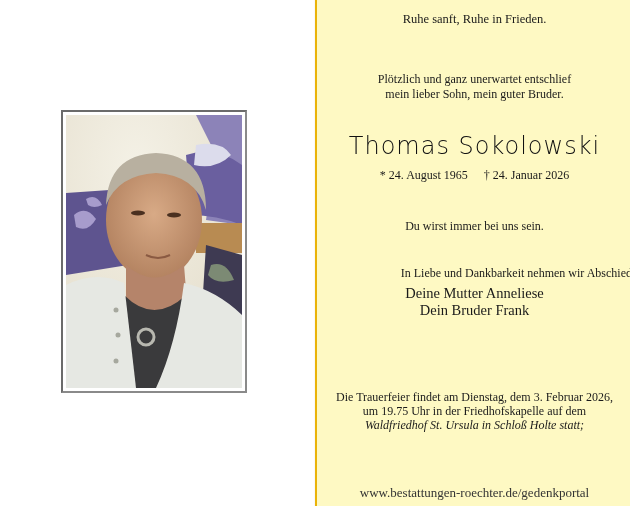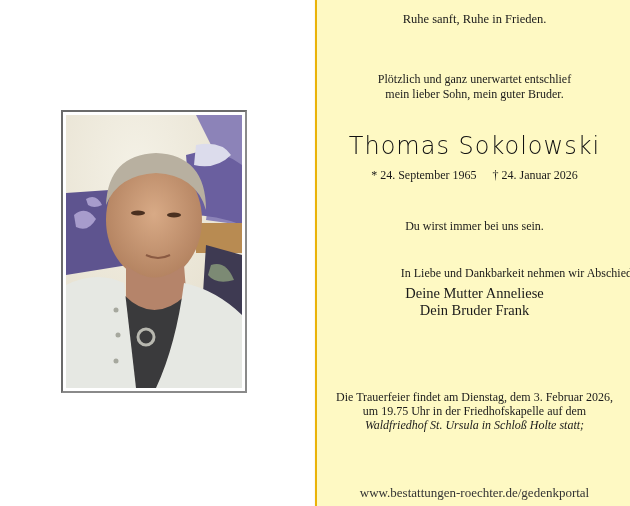--- a/index.html
+++ b/index.html
@@ -87,21 +87,21 @@
 
 <div class="right-panel">
   <div class="line t13" style="top:12px;">Ruhe sanft, Ruhe in Frieden.</div>
 
   <div class="line t12" style="top:72px;">Plötzlich und ganz unerwartet entschlief</div>
   <div class="line t12" style="top:87px;">mein lieber Sohn, mein guter Bruder.</div>
 
   <div class="line name" style="top:132px;">Thomas Sokolowski</div>
 
   <div class="line t12" style="top:168px;">
-    <span>* 24. September 1965</span>
+    <span>* 24. August 1965</span>
     <span style="display:inline-block;width:10px;"></span>
     <span>† 24. Januar 2026</span>
   </div>
 
   <div class="line t12" style="top:219px;">Du wirst immer bei uns sein.</div>
 
   <div class="line t12" style="top:266px;text-align:right;">In Liebe und Dankbarkeit nehmen wir Abschied</div>
 
   <div class="line t14" style="top:302px;">Dein Bruder Frank</div>
   <div class="line t14" style="top:285px;">Deine Mutter Anneliese</div>

